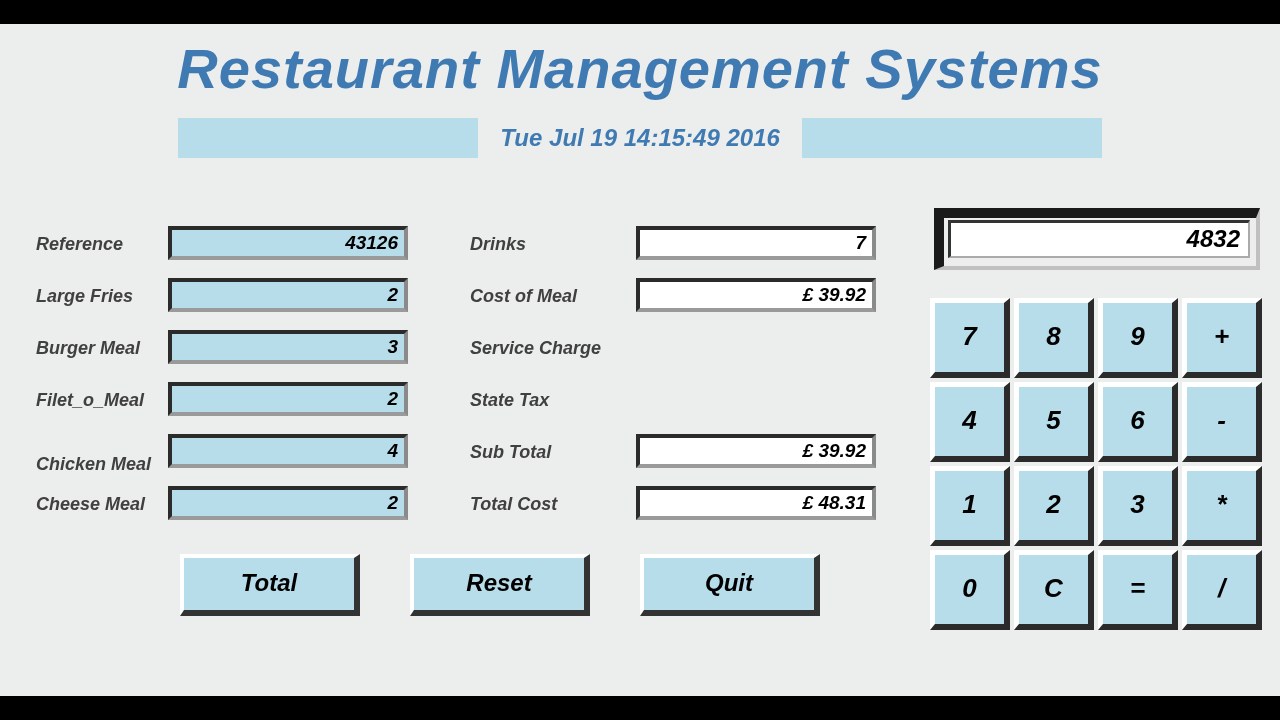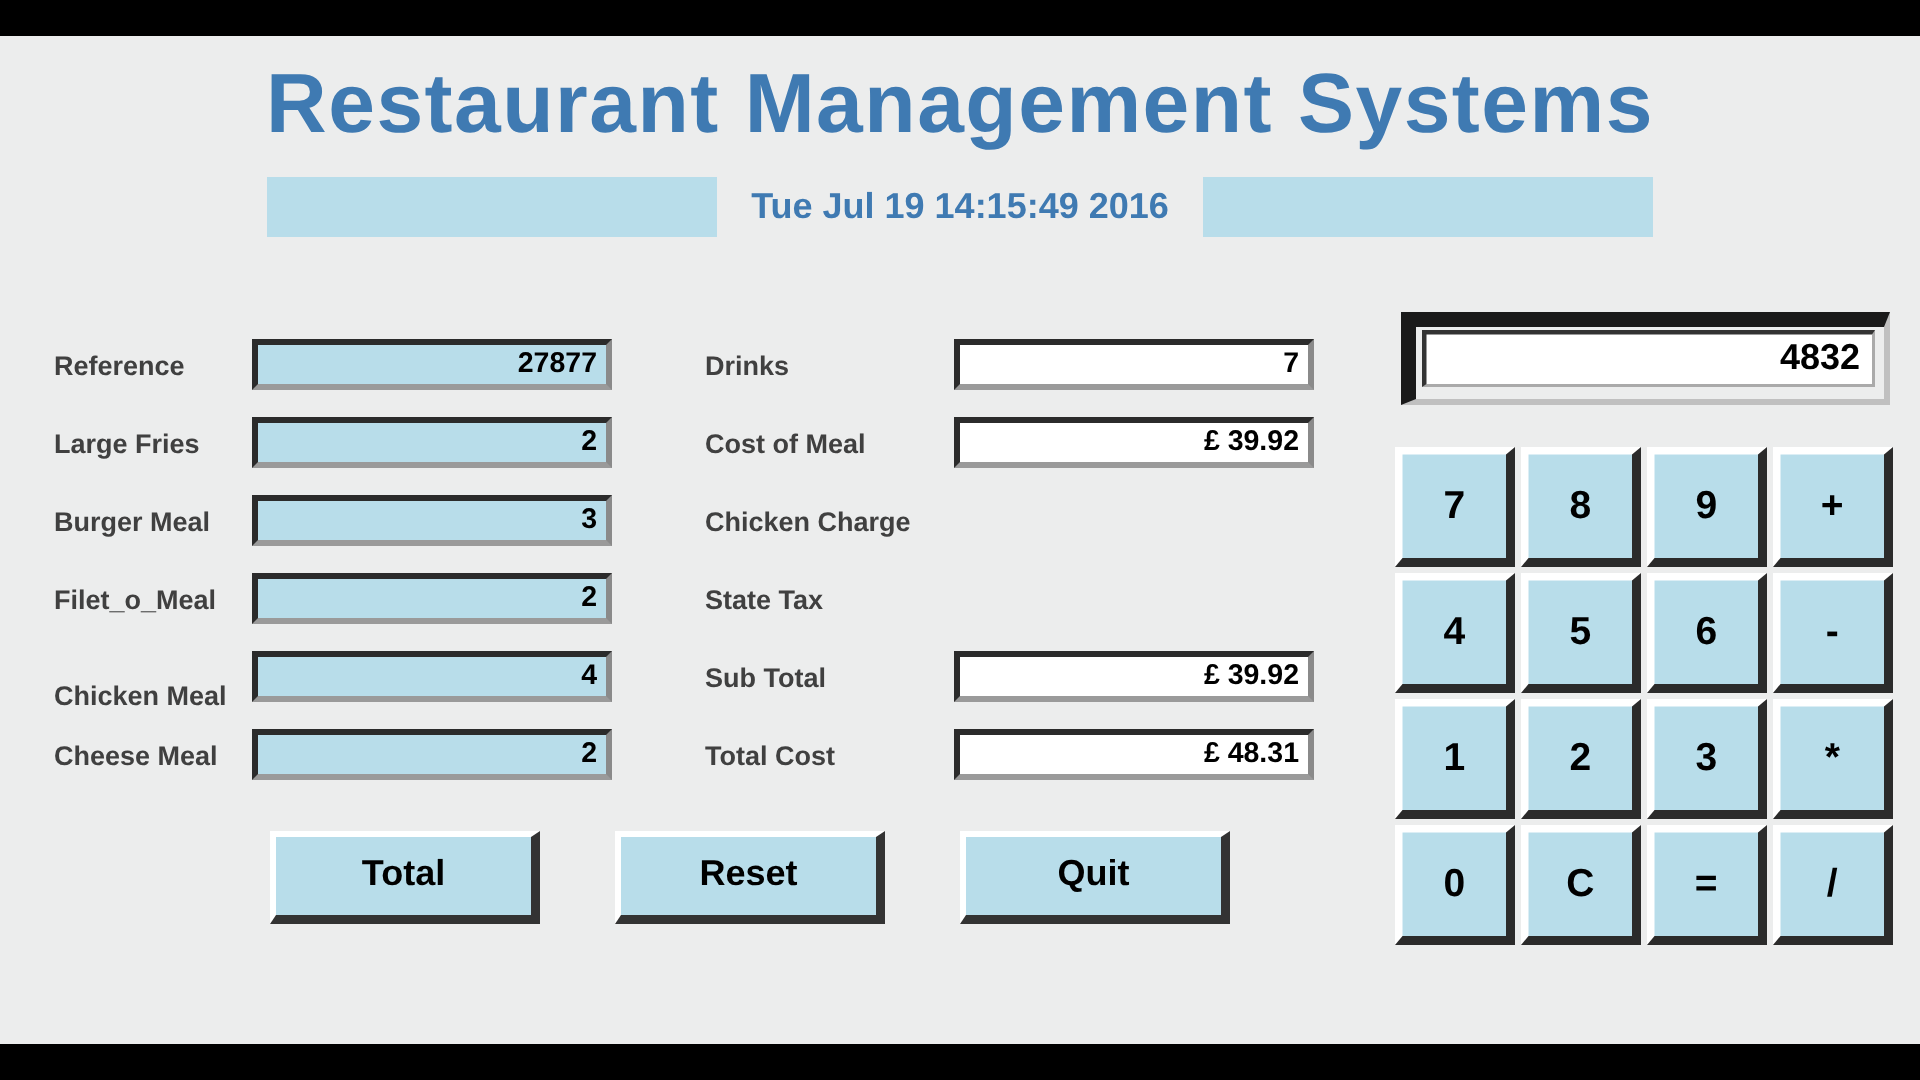--- a/index.html
+++ b/index.html
@@ -1,15 +1,15 @@
 <!DOCTYPE html>
 <html><head>
 <meta charset="utf-8">
 <style>
-  * { box-sizing: border-box; margin: 0; padding: 0; }
+  * { box-sizing: border-box; margin: 0; padding: 0; font-style: italic; }
   body {
     width: 1280px;
     height: 720px;
     background: #000;
     font-family: Arial, Helvetica, sans-serif;
     overflow: hidden;
   }
   .canvas {
     position: absolute;
     top: 24px;
@@ -165,30 +165,30 @@
     <span class="strip"></span>
   </div>
 
   <div class="label" style="left:36px; top:210px;">Reference</div>
   <div class="label" style="left:36px; top:262px;">Large Fries</div>
   <div class="label" style="left:36px; top:314px;">Burger Meal</div>
   <div class="label" style="left:36px; top:366px;">Filet_o_Meal</div>
   <div class="label" style="left:36px; top:418px;margin-top:12px;">Chicken Meal</div>
   <div class="label" style="left:36px; top:470px;">Cheese Meal</div>
 
-  <div class="field blue" style="left:168px; top:202px;">27877</div>
+  <div class="field blue" style="left:168px; top:202px;">43126</div>
   <div class="field blue" style="left:168px; top:254px;">2</div>
   <div class="field blue" style="left:168px; top:306px;">3</div>
   <div class="field blue" style="left:168px; top:358px;">2</div>
   <div class="field blue" style="left:168px; top:410px;">4</div>
   <div class="field blue" style="left:168px; top:462px;">2</div>
 
   <div class="label" style="left:470px; top:210px;">Drinks</div>
   <div class="label" style="left:470px; top:262px;">Cost of Meal</div>
-  <div class="label" style="left:470px; top:314px;">Chicken Charge</div>
+  <div class="label" style="left:470px; top:314px;">Service Charge</div>
   <div class="label" style="left:470px; top:366px;">State Tax</div>
   <div class="label" style="left:470px; top:418px;">Sub Total</div>
   <div class="label" style="left:470px; top:470px;">Total Cost</div>
 
   <div class="field white" style="left:636px; top:202px;">7</div>
   <div class="field white" style="left:636px; top:254px;">£ 39.92</div>
   <div class="field white" style="left:636px; top:410px;">£ 39.92</div>
   <div class="field white" style="left:636px; top:462px;">£ 48.31</div>
 
   <div class="btn" style="left:180px; top:530px;">Total</div>

